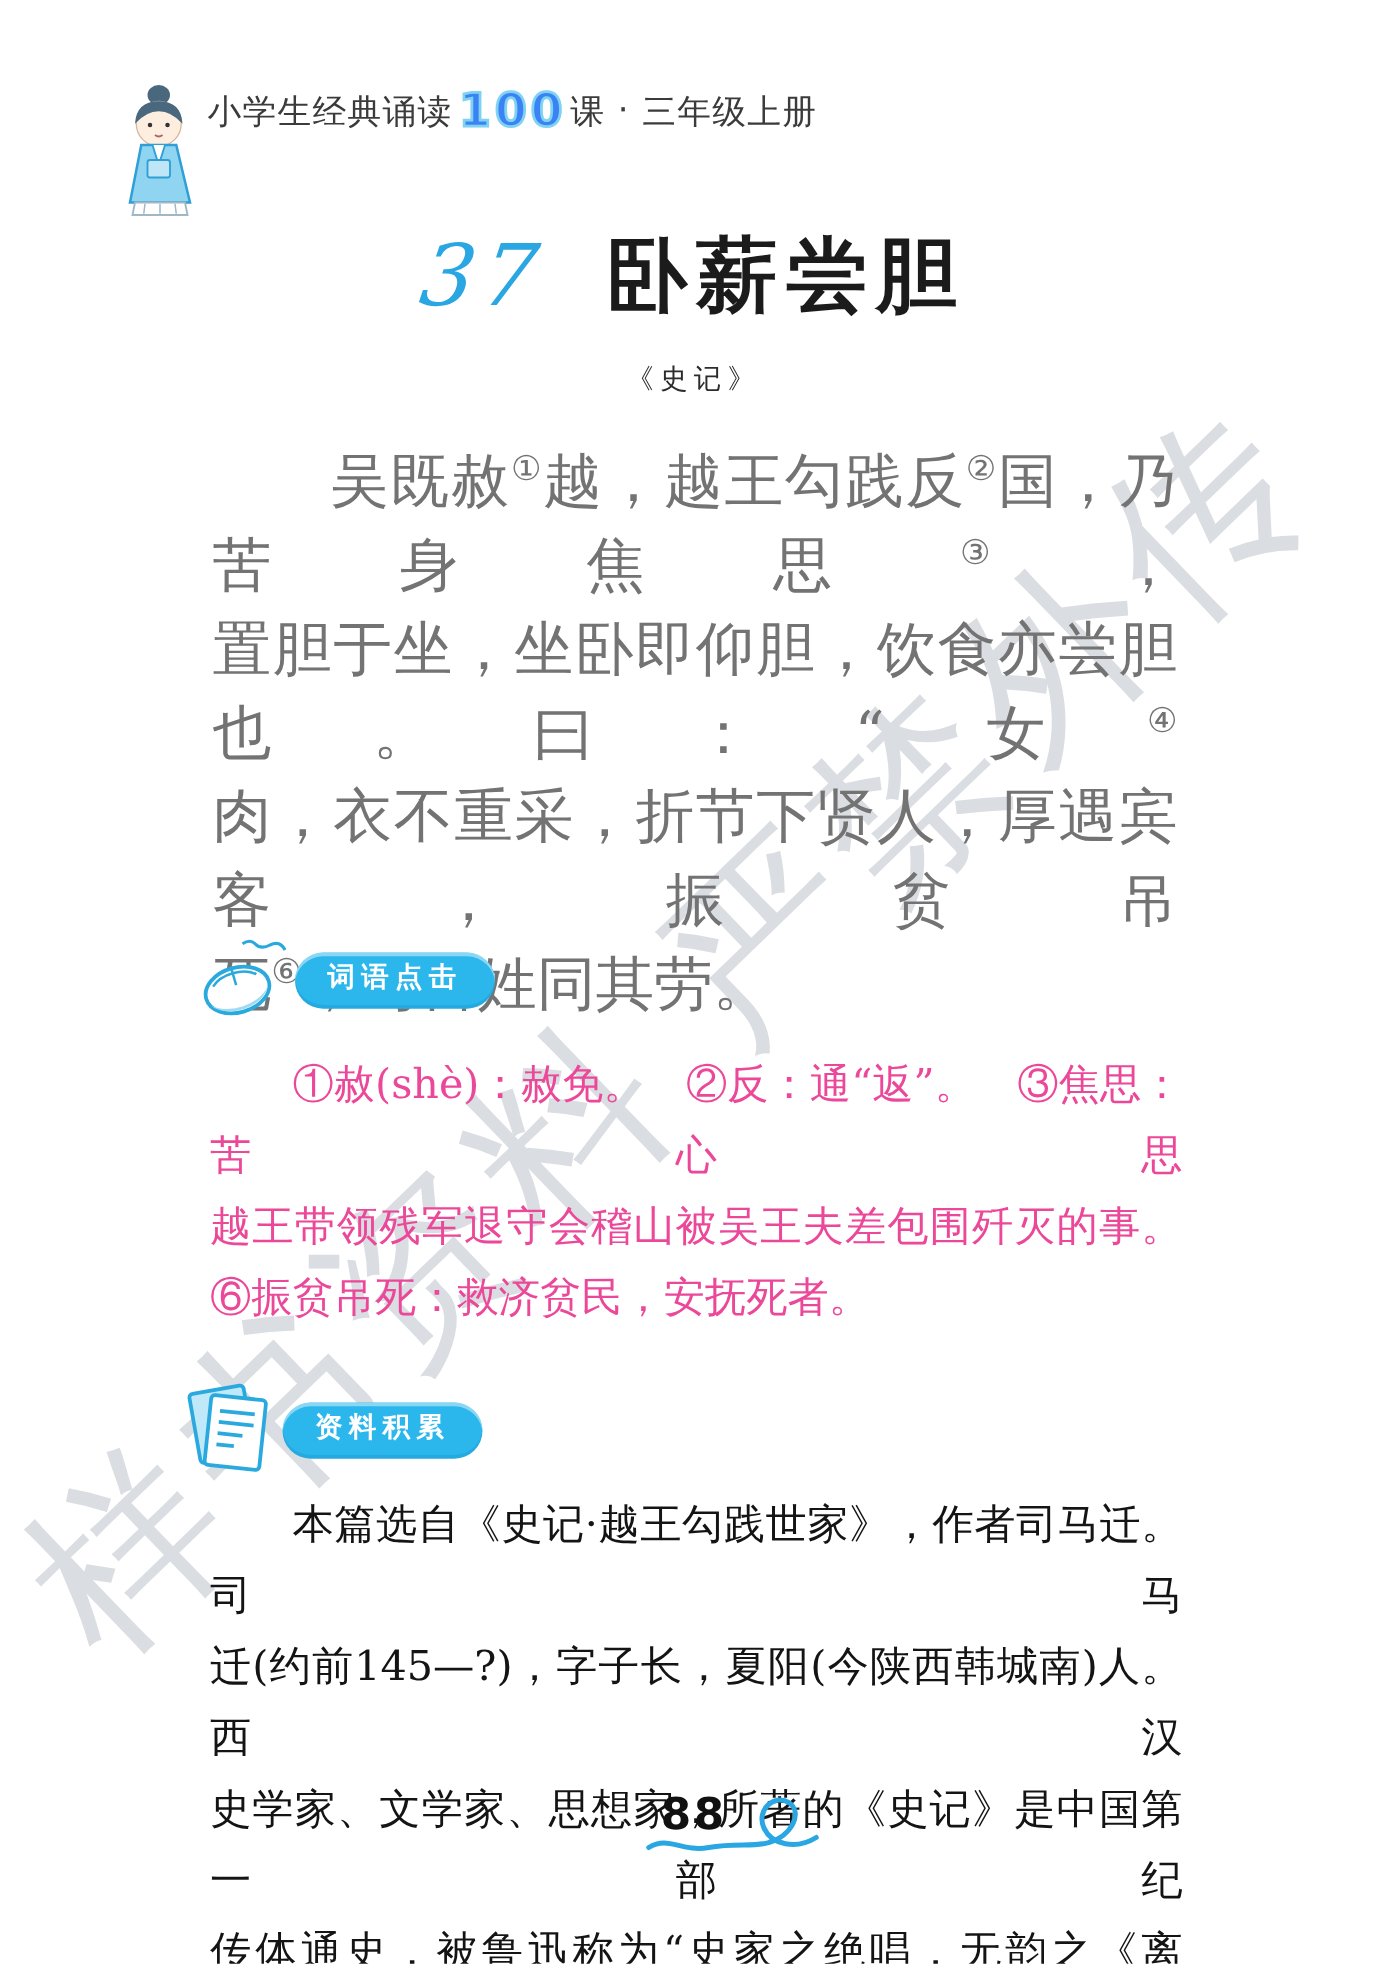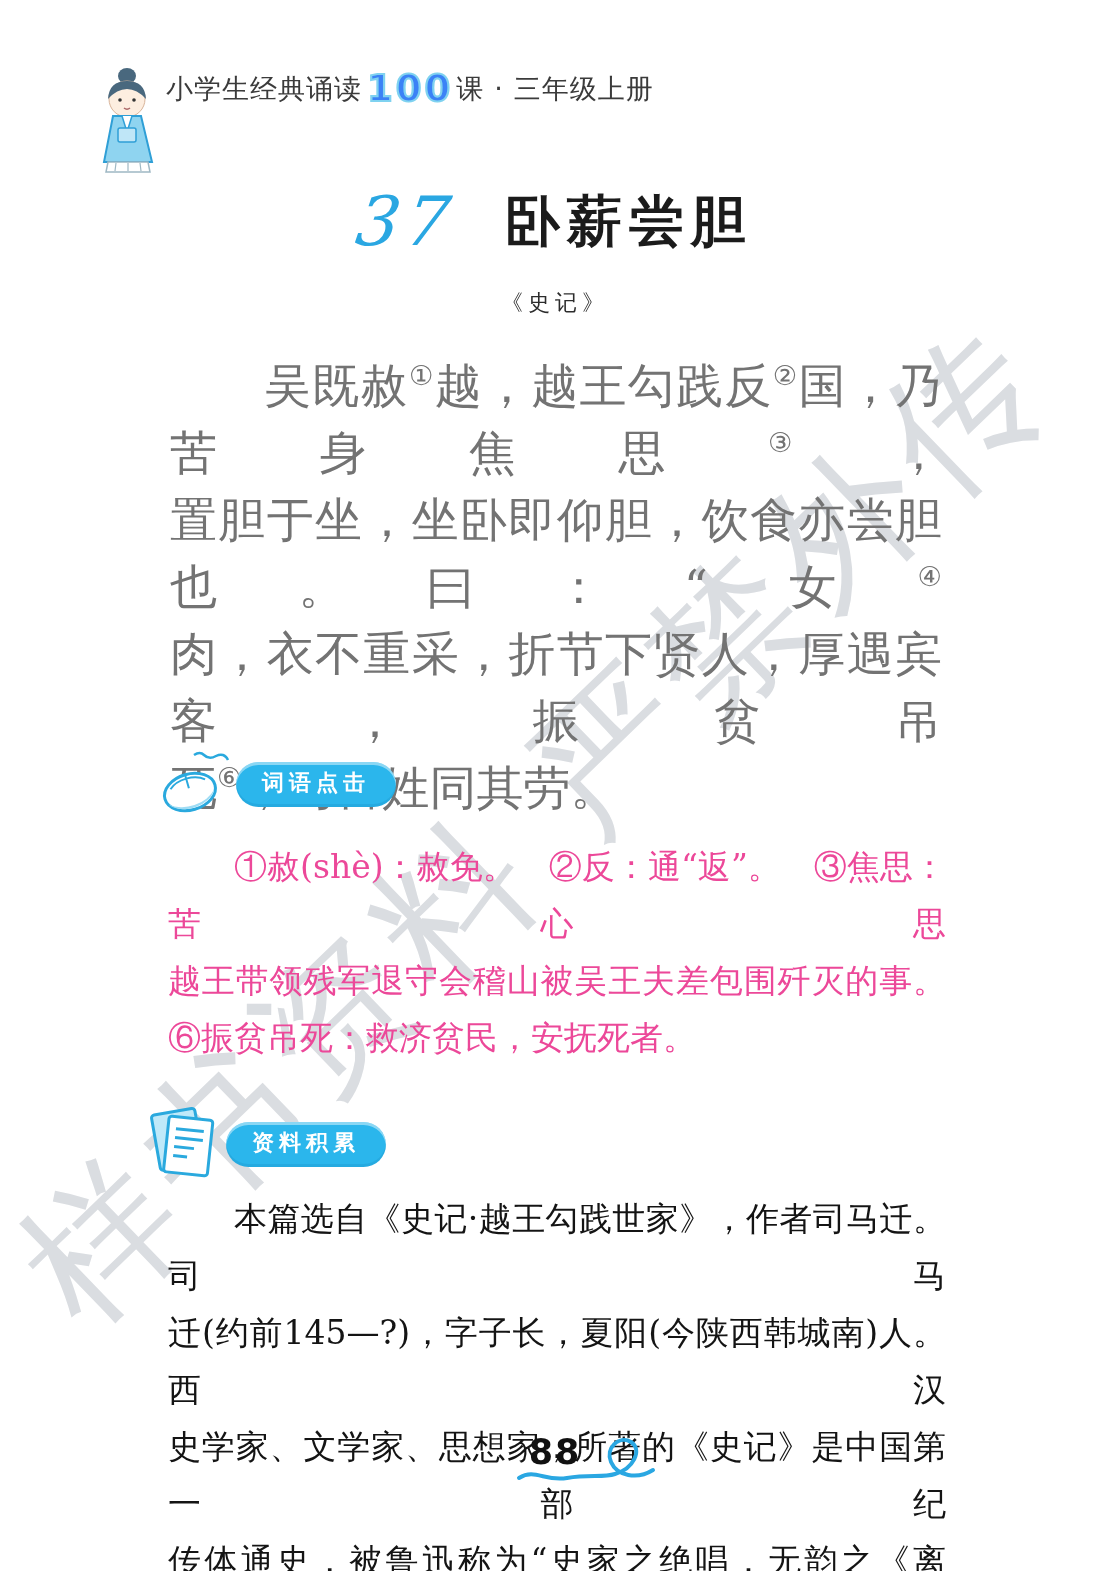--- a/index.html
+++ b/index.html
@@ -35,21 +35,21 @@
   .header-sep { margin:0 10px; color:#3b3b3b; }
 
   
   .title-row { top:188px; left:0; width:100%; text-align:center; white-space:nowrap; }
   .lesson-number {
     display:inline-block; color:#2aa7e2; font-size:68px; line-height:1;
     font-style:italic; font-family:"DejaVu Serif",serif; letter-spacing:6px;
     transform:skewX(-8deg); margin-right:44px; vertical-align:middle;
   }
   .lesson-title {
-    display:inline-block; font-size:55px; line-height:1; font-weight:600;
+    display:inline-block; font-size:65px; line-height:1; font-weight:600;
     color:#1b1b1b; letter-spacing:7px; vertical-align:middle; margin-top:-4px;
   }
   .source-row { top:288px; left:0; width:100%; text-align:center;
     font-size:22px; letter-spacing:5px; color:#2c2c2c; }
 
   
   .passage { top:352px; left:170px; width:772px;
     font-size:47px; line-height:67px; color:#737373; }
   .line { text-align:justify; }
   .line.fill { text-align-last:justify; -moz-text-align-last:justify; }

